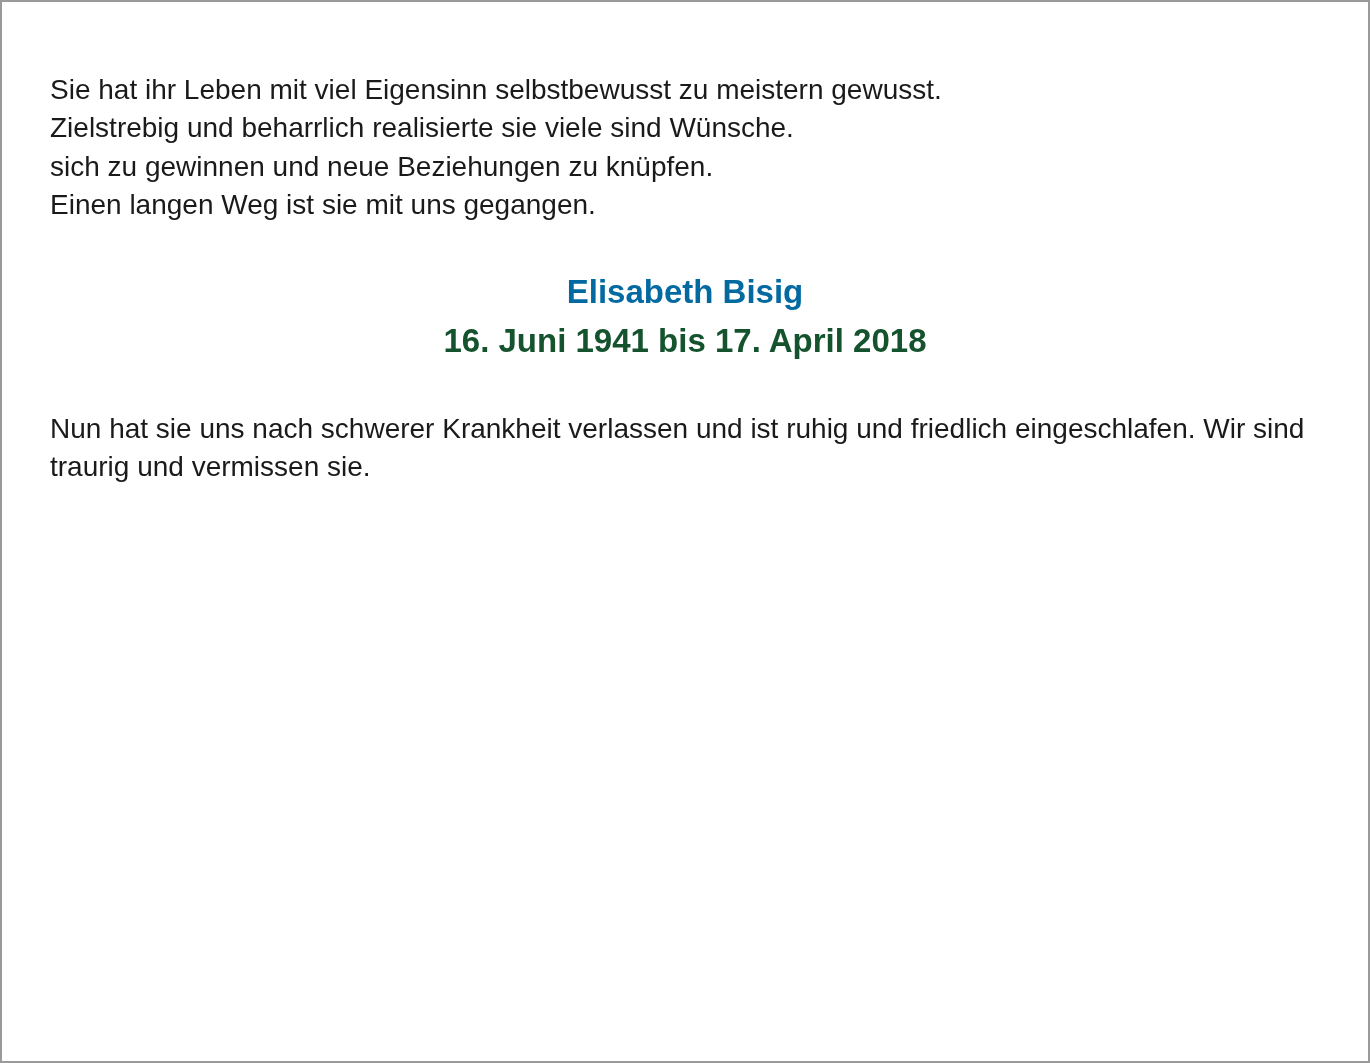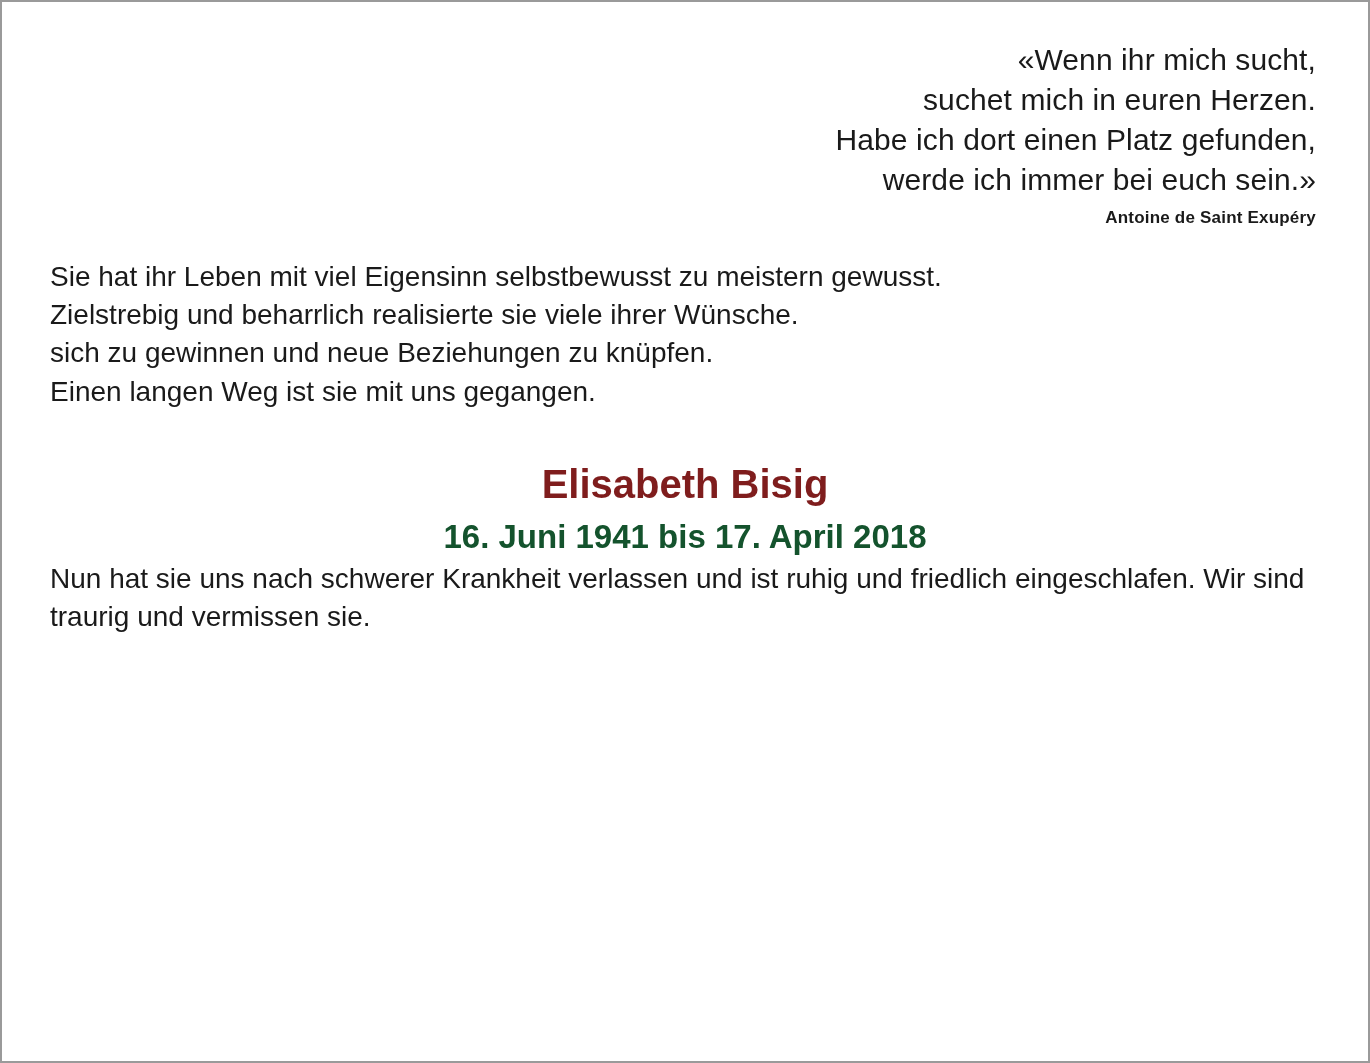--- a/index.html
+++ b/index.html
@@ -45,77 +45,71 @@
   .quote-author {
     margin-top: 8px;
     font-size: 17px;
     font-weight: bold;
     color: #1a1a1a;
     letter-spacing: 0.2px;
   }
 
   
   .body-block {
-    margin-top: 30px;
+    margin-top: 39px;
   }
   .body-line {
     font-size: 28px;
     line-height: 1.37;
     color: #1a1a1a;
   }
   .para {
     font-size: 28px;
     line-height: 1.37;
     color: #1a1a1a;
     margin: 0;
   }
 
   
   .name-block {
     text-align: center;
     margin-top: 46px;
   }
   .name {
-    font-size: 40px;
+    font-size: 33px;
     font-weight: bold;
     line-height: 1.35;
-    color: #7f1d1d;
+    color: #0369a1;
   }
   .dates {
     font-size: 33px;
     font-weight: bold;
     line-height: 1.35;
     color: #14532d;
     margin-top: 4px;
   }
 
   
   .lower-block {
+    margin-top: 46px;
   }
   .lower-block .para + .para {
     margin-top: 38px;
   }
 </style>
 </head>
 <body>
 
 <div class="page">
   <div class="inner">
 
-    <div class="quote-block">
-      <div class="quote-line">«Wenn ihr mich sucht,</div>
-      <div class="quote-line">suchet mich in euren Herzen.</div>
-      <div class="quote-line">Habe ich dort einen Platz gefunden,</div>
-      <div class="quote-line">werde ich immer bei euch sein.»</div>
-      <div class="quote-author">Antoine de Saint Exupéry</div>
-    </div>
 
     <div class="body-block">
       <div class="body-line">Sie hat ihr Leben mit viel Eigensinn selbstbewusst zu meistern gewusst.</div>
-      <div class="body-line">Zielstrebig und beharrlich realisierte sie viele ihrer Wünsche.</div>
+      <div class="body-line">Zielstrebig und beharrlich realisierte sie viele sind Wünsche.</div>
       <div class="body-line">sich zu gewinnen und neue Beziehungen zu knüpfen.</div>
       <div class="body-line">Einen langen Weg ist sie mit uns gegangen.</div>
     </div>
 
     <div class="name-block">
       <div class="name">Elisabeth Bisig</div>
       <div class="dates">16. Juni 1941 bis 17. April 2018</div>
     </div>
 
     <div class="lower-block">

